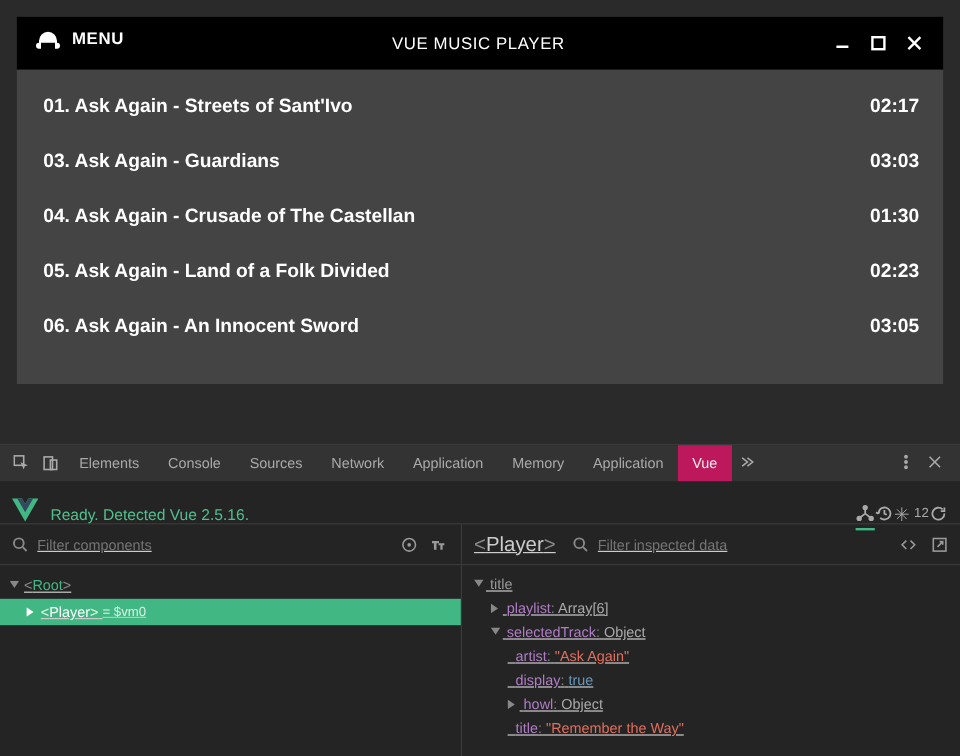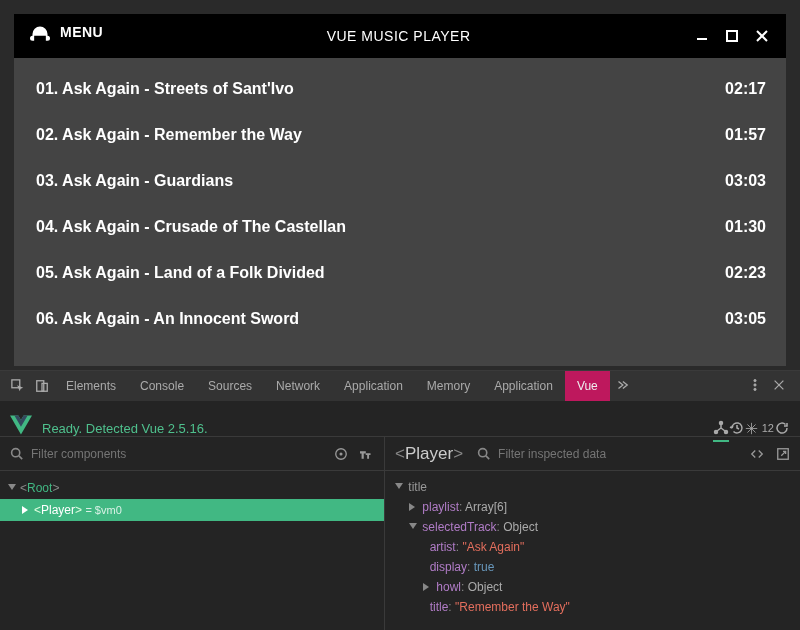--- a/index.html
+++ b/index.html
@@ -32,21 +32,21 @@
 
 .vue-statusbar { height: 36px; display: flex; align-items: flex-end; padding: 0 10px; gap: 10px; border-bottom: 1px solid #3a3a3a; }
 .vue-logo { width: 22px; height: 22px; }
 .vue-status-text { color: #4fc08d; font-size: 13px; }
 .vue-statusbar-right { margin-left: auto; display: flex; align-items: center; gap: 0; color: #aaa; font-size: 12px; }
 .vue-toolbar-icon { cursor: pointer; display: inline-flex; }
 .vue-toolbar-icon svg { width: 16px; height: 16px; stroke: #aaa; fill: none; stroke-width: 1.5; }
 .vue-toolbar-icon.active { border-bottom: 2px solid #41b883; padding-bottom: 4px; margin-bottom: -6px; }
 .snowflake { display: flex; align-items: center; gap: 4px; font-size: 11px; }
 
-.vue-body { display: flex; height: calc(100% - 66px); }
+.vue-body { display: flex; height: calc(100% - 66px); text-decoration: underline; }
 .vue-left { width: 385px; border-right: 1px solid #3a3a3a; display: flex; flex-direction: column; }
 .vue-right { flex: 1; display: flex; flex-direction: column; }
 
 .filter-row { height: 34px; display: flex; align-items: center; padding: 0 10px; gap: 8px; border-bottom: 1px solid #3a3a3a; }
 .filter-row svg.search { width: 13px; height: 13px; stroke: #888; fill: none; stroke-width: 2; }
 .filter-input { flex: 1; background: transparent; border: none; color: #aaa; font-size: 12px; outline: none; }
 .filter-actions { display: flex; gap: 12px; }
 .filter-actions span { cursor: pointer; display: inline-flex; }
 .filter-actions svg { width: 14px; height: 14px; stroke: #999; fill: none; stroke-width: 1.5; }
 
@@ -108,24 +108,20 @@
             <line x1="3" y1="3" x2="13" y2="13"></line>
             <line x1="13" y1="3" x2="3" y2="13"></line>
           </svg>
         </span>
     </div>
   </div>
   <div class="playlist" id="playlist">
       <div class="track">
         <span class="track-title">01. Ask Again - Streets of Sant'Ivo</span>
         <span class="track-duration">02:17</span>
-      </div>
-      <div class="track">
-        <span class="track-title">02. Ask Again - Remember the Way</span>
-        <span class="track-duration">01:57</span>
       </div>
       <div class="track">
         <span class="track-title">03. Ask Again - Guardians</span>
         <span class="track-duration">03:03</span>
       </div>
       <div class="track">
         <span class="track-title">04. Ask Again - Crusade of The Castellan</span>
         <span class="track-duration">01:30</span>
       </div>
       <div class="track">

